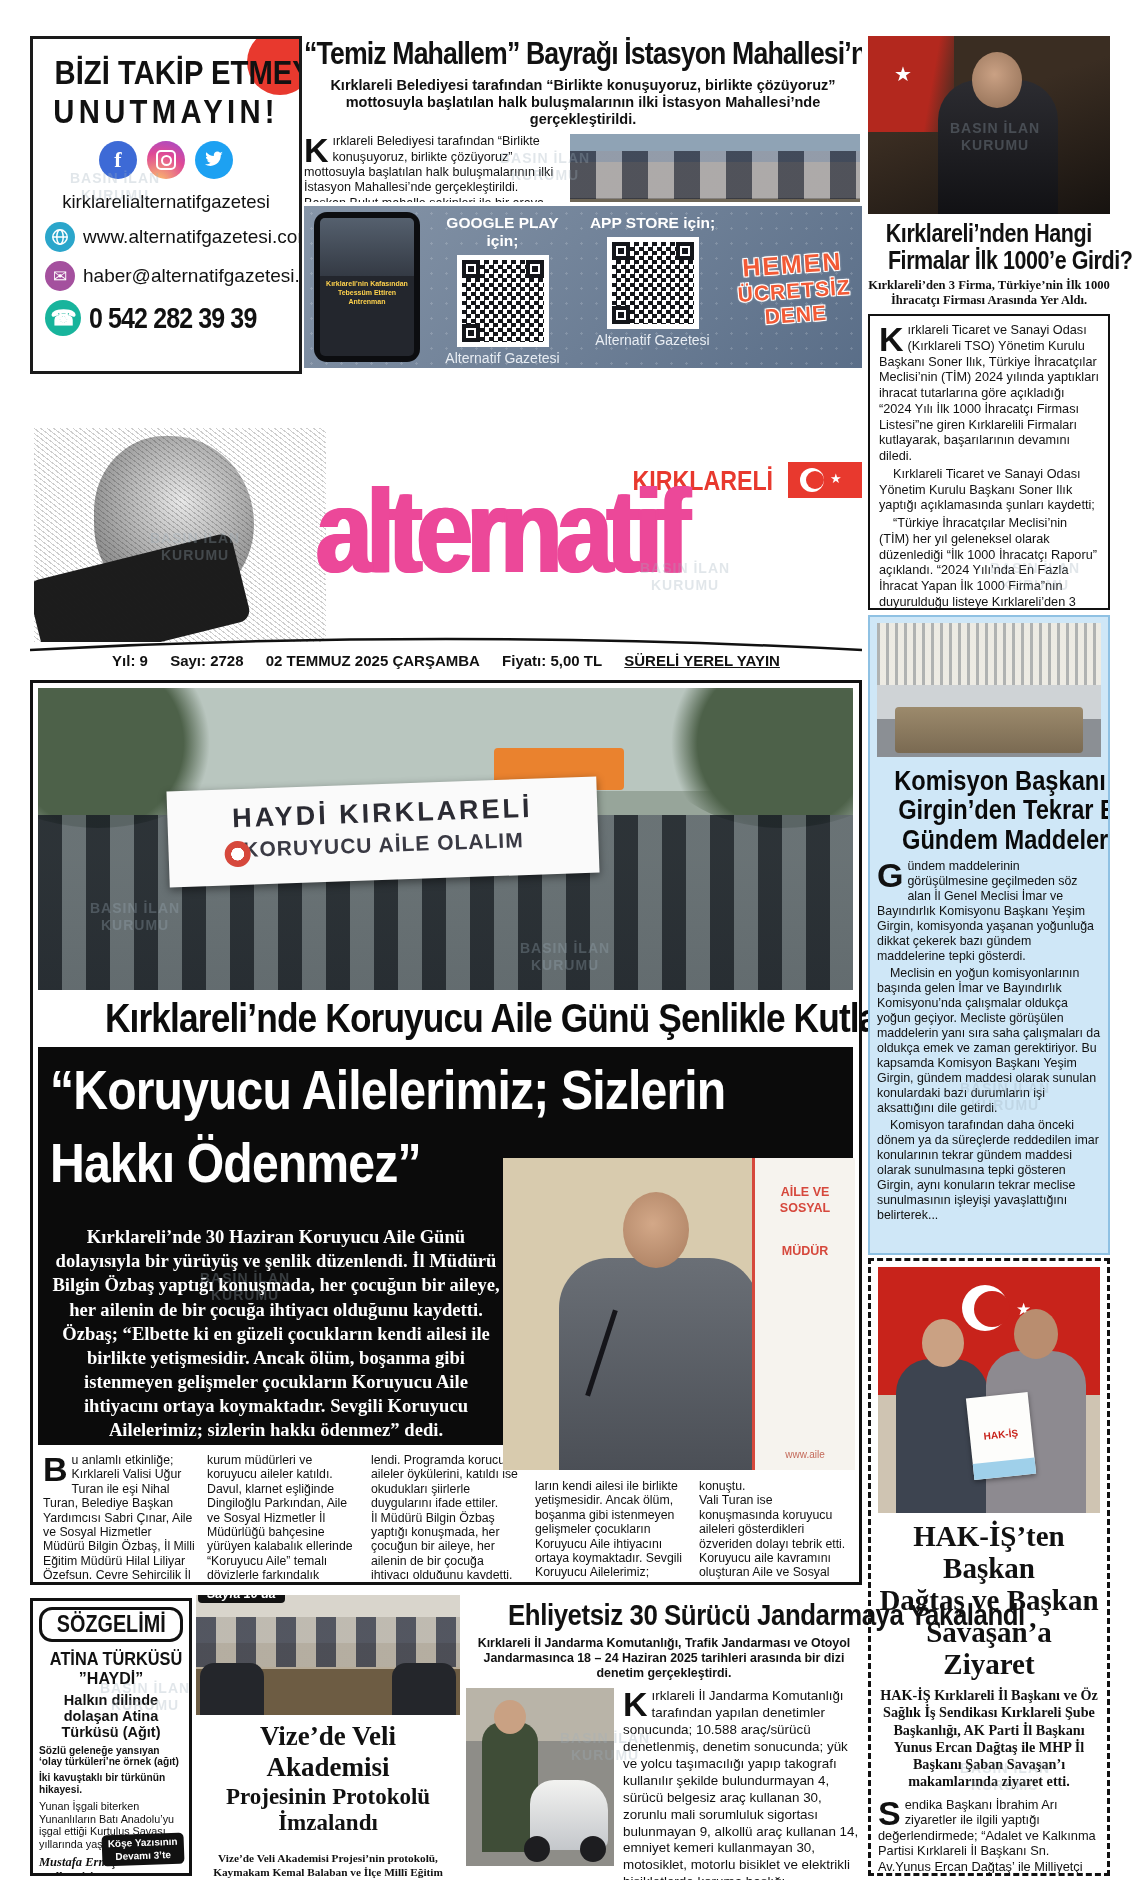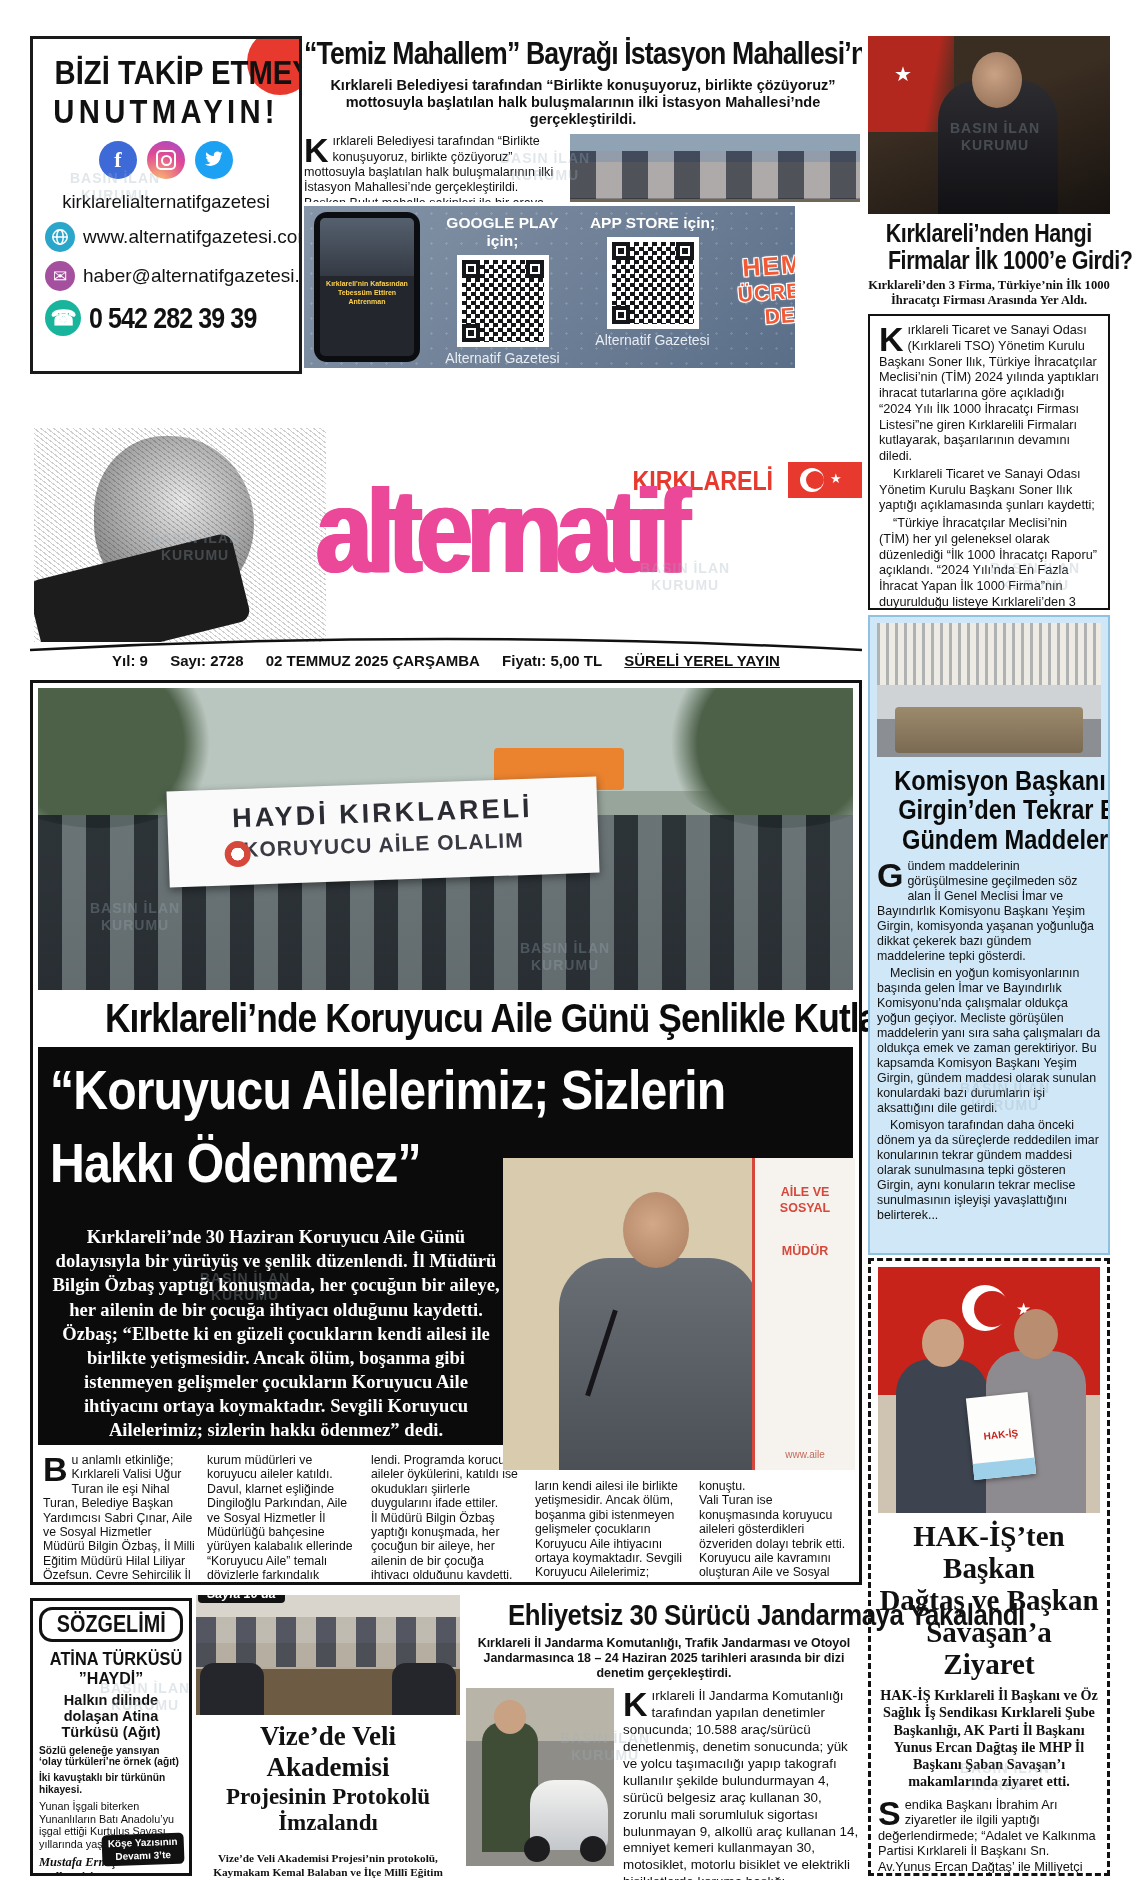--- a/index.html
+++ b/index.html
@@ -38,21 +38,21 @@
   #topStory{left:304px;top:36px;width:558px;height:166px;overflow:hidden;}
   #topStory .hl{font-weight:bold;font-size:31px;letter-spacing:-1px;}
   #topStory .sub{font-weight:bold;font-size:14.5px;line-height:1.18;text-align:center;margin-top:5px;}
   #topStory .row{display:flex;gap:8px;margin-top:6px;}
   #topStory .txt{width:258px;font-size:12.6px;line-height:1.22;}
   #topStory .ph{width:290px;height:92px;position:relative;overflow:hidden;
       background:linear-gradient(180deg,#8fa3b5 0 30%,#c9c2b4 30% 70%,#6e6656 70% 100%);}
   #topStory .ph .men{position:absolute;left:0;right:0;top:18%;height:52%;
       background:repeating-linear-gradient(90deg,rgba(40,45,60,.75) 0 26px,rgba(150,150,160,.55) 26px 52px);}
   
-  #appBanner{left:304px;top:206px;width:491px;height:162px;background:linear-gradient(135deg,#8695a8,#5a6e88);overflow:hidden;}
+  #appBanner{left:304px;top:206px;width:558px;height:162px;background:linear-gradient(135deg,#8695a8,#5a6e88);overflow:hidden;}
   #appBanner::after{content:"";position:absolute;inset:0;
       background-image:radial-gradient(rgba(255,255,255,.16) 1.2px,transparent 1.4px);background-size:15px 15px;}
   #appBanner .phone{position:absolute;left:10px;top:6px;width:106px;height:150px;background:#0c0d10;
       border-radius:13px;padding:6px;box-sizing:border-box;z-index:2;}
   #appBanner .scr{width:100%;height:100%;background:#23262d;border-radius:5px;overflow:hidden;position:relative;}
   #appBanner .scr .img{height:58px;background:linear-gradient(180deg,#55606e,#343a44);}
   #appBanner .scr .cap{color:#ffd24d;font-size:7px;font-weight:bold;text-align:center;line-height:1.25;margin-top:4px;padding:0 2px;}
   .qrPanel{position:absolute;top:8px;width:145px;text-align:center;color:#fff;z-index:2;}
   .qrPanel .lab{font-size:15.5px;font-weight:bold;}
   .qr{width:82px;height:82px;background:#fff;padding:5px;margin:5px auto 3px;box-sizing:content-box;}

